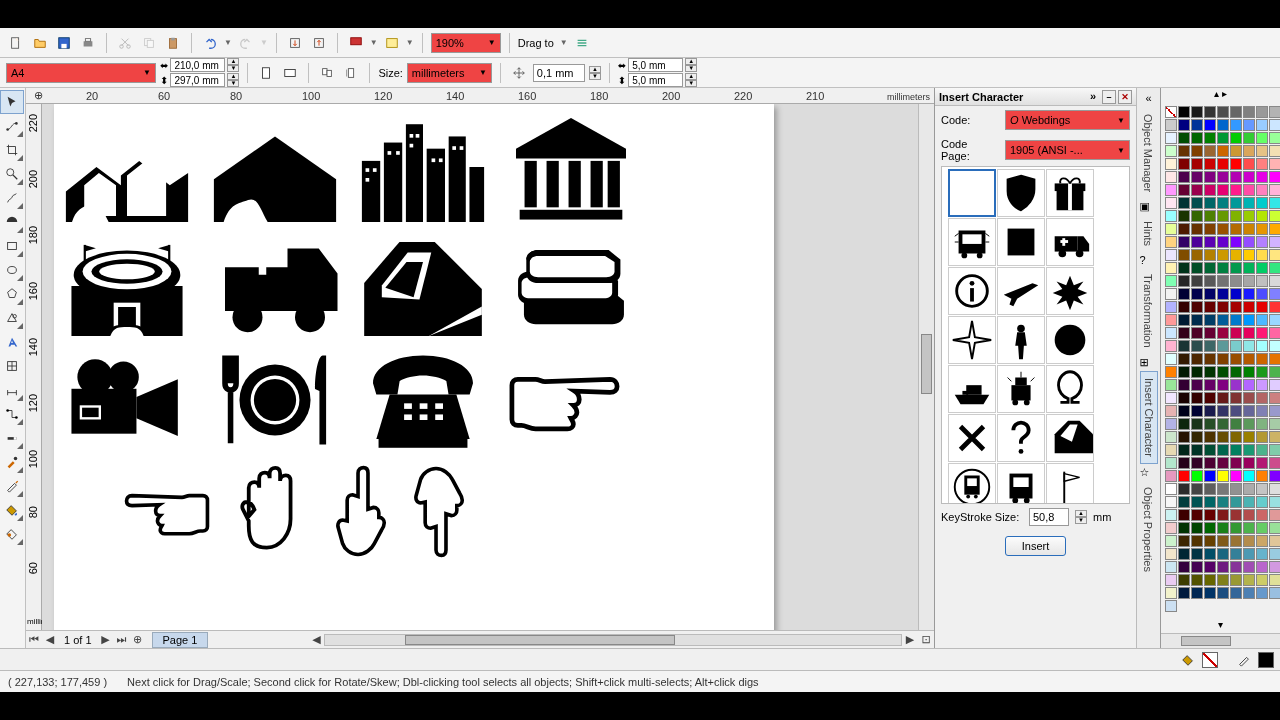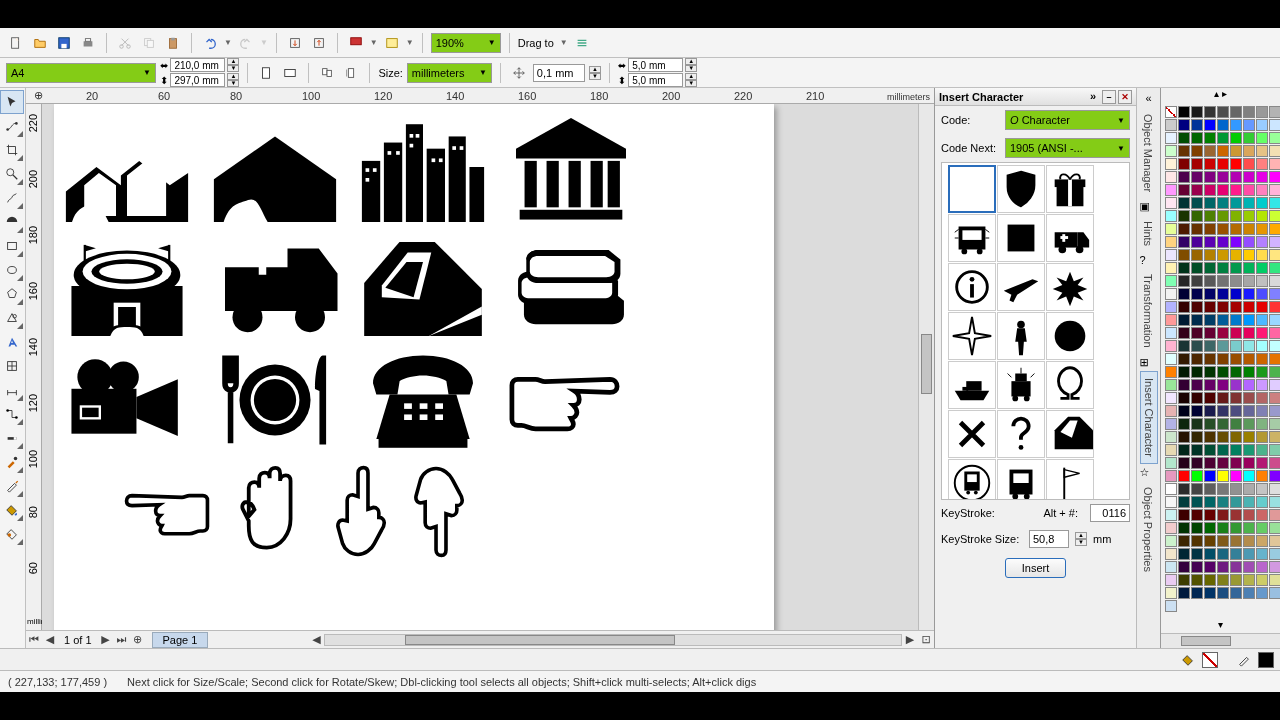--- a/index.html
+++ b/index.html
@@ -2,21 +2,21 @@
 <html><head>
 <meta charset="utf-8">
 <style>
 * { margin: 0; padding: 0; box-sizing: border-box; font-family: "Segoe UI", Tahoma, sans-serif; font-size: 11px; }
 body { width: 1280px; height: 720px; overflow: hidden; background: #000; display: flex; flex-direction: column; }
 .topbar-black { height: 28px; background: #000; }
 .toolbar-row { height: 30px; background: #f4f4f4; border-bottom: 1px solid #c0c0c0; display: flex; align-items: center; padding: 0 6px; gap: 4px; }
 .tbtn { width: 20px; height: 20px; display: inline-flex; align-items: center; justify-content: center; border: 1px solid transparent; border-radius: 2px; color: #555; cursor: pointer; }
 .tbtn svg { width: 14px; height: 14px; }
 .sep { width: 1px; height: 20px; background: #c0c0c0; margin: 0 4px; }
-.dropdown { height: 20px; border: 1px solid #999; background: #84cc16; padding: 0 4px; display: flex; align-items: center; min-width: 60px; justify-content: space-between; }
+.dropdown { height: 20px; border: 1px solid #999; background: #ef4444; padding: 0 4px; display: flex; align-items: center; min-width: 60px; justify-content: space-between; }
 .dropdown .arr { font-size: 8px; margin-left: 4px; }
 .input-num { height: 18px; border: 1px solid #999; background: #fff; width: 52px; padding: 0 3px; }
 .stacked { display: flex; flex-direction: column; gap: 1px; }
 .stacked .input-num { height: 14px; font-size: 10px; width: 55px; }
 .spinner { display: flex; flex-direction: column; }
 .spinner div { width: 12px; height: 7px; border: 1px solid #999; background: #eee; font-size: 6px; text-align: center; line-height: 5px; }
 .main-area { flex: 1; display: flex; background: #f4f4f4; overflow: hidden; }
 .toolbox { width: 26px; background: #f4f4f4; border-right: 1px solid #c0c0c0; display: flex; flex-direction: column; padding-top: 2px; }
 .tool { width: 24px; height: 24px; display: flex; align-items: center; justify-content: center; color: #555; cursor: pointer; position: relative; }
 .tool.sel { background: #d8e6f3; border: 1px solid #7da2ce; }
@@ -613,26 +613,26 @@
       <span>Insert Character</span>
       <span style="display:flex">
         <span style="margin-right:4px;font-size:11px;cursor:pointer">»</span>
         <span class="wbtn">–</span>
         <span class="wbtn close">✕</span>
       </span>
     </div>
     <div class="panel-row">
       <label>Code:</label>
       <div class="dropdown">
-          <span><i>O</i> <span>Character</span></span>
+          <span><i>O</i> <span>Webdings</span></span>
           <span class="arr">▼</span>
         </div>
     </div>
     <div class="panel-row">
-      <label>Code Next:</label>
+      <label>Code Page:</label>
       <div class="dropdown">
           <span>1905 (ANSI -...</span>
           <span class="arr">▼</span>
         </div>
     </div>
     <div class="char-grid" id="chargrid">
         <div class="char-cell sel">
           <svg viewBox="0 0 48 48"></svg>
         </div>
         <div class="char-cell">
@@ -765,25 +765,20 @@
             <circle cx="30" cy="38" r="3"></circle>
           </svg>
         </div>
         <div class="char-cell">
           <svg viewBox="0 0 48 48">
             <line x1="18" y1="8" x2="18" y2="42" stroke="#000" stroke-width="2"></line>
             <path d="M18 10l16 4-16 4z" fill="none" stroke="#000" stroke-width="1.5"></path>
           </svg>
         </div>
       </div>
-    <div class="panel-row">
-      <label style="width:62px">KeyStroke:</label>
-      <span style="flex:1;text-align:right;padding-right:6px">Alt + #:</span>
-      <input class="input-num" style="width: 40px; text-align: right;" value="0116">
-    </div>
     <div class="panel-row">
       <label style="width:82px">KeyStroke Size:</label>
       <input class="input-num" style="width: 40px;" value="50,8">
       <div class="spinner">
           <div>▲</div>
           <div>▼</div>
         </div>
       <span>mm</span>
     </div>
     <button class="insert-btn">Insert</button>
@@ -1168,16 +1163,16 @@
   <span class="tbtn" style="margin-left:12px">
       <svg viewBox="0 0 16 16">
         <path d="M3 13l8-8 2 2-8 8z" fill="none" stroke="#333"></path>
       </svg>
     </span>
   <div class="well" style="background:#000"></div>
 </div>
 
 <div class="statusbar">
   <span>( 227,133; 177,459 )</span>
-  <span>Next click for Size/Scale; Second click for Rotate/Skew; Dbl-clicking tool selects all objects; Shift+click multi-selects; Alt+click digs</span>
+  <span>Next click for Drag/Scale; Second click for Rotate/Skew; Dbl-clicking tool selects all objects; Shift+click multi-selects; Alt+click digs</span>
 </div>
 
 <div class="bottom-black"></div>
 
 </body></html>

